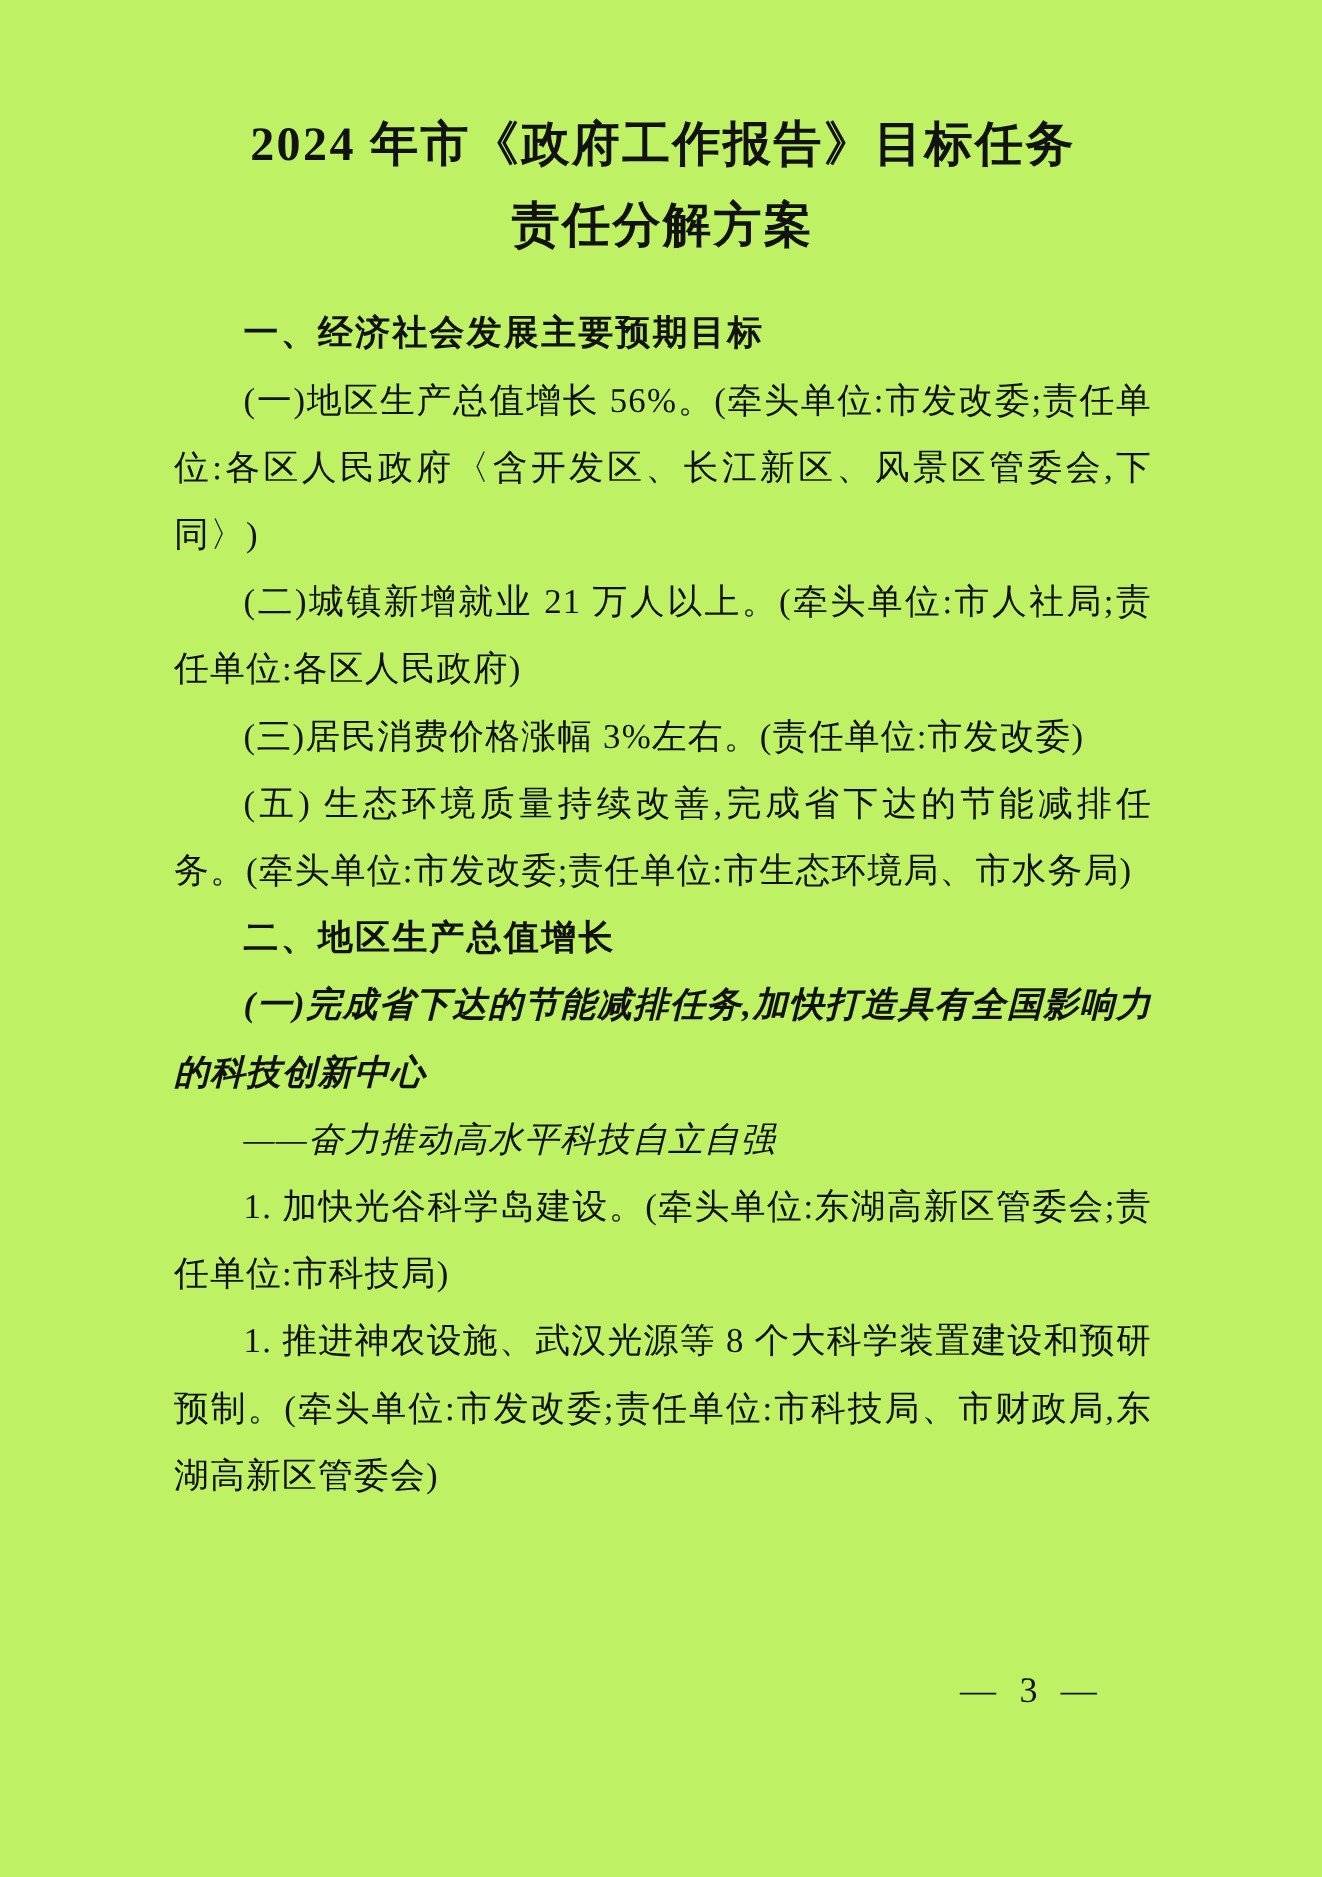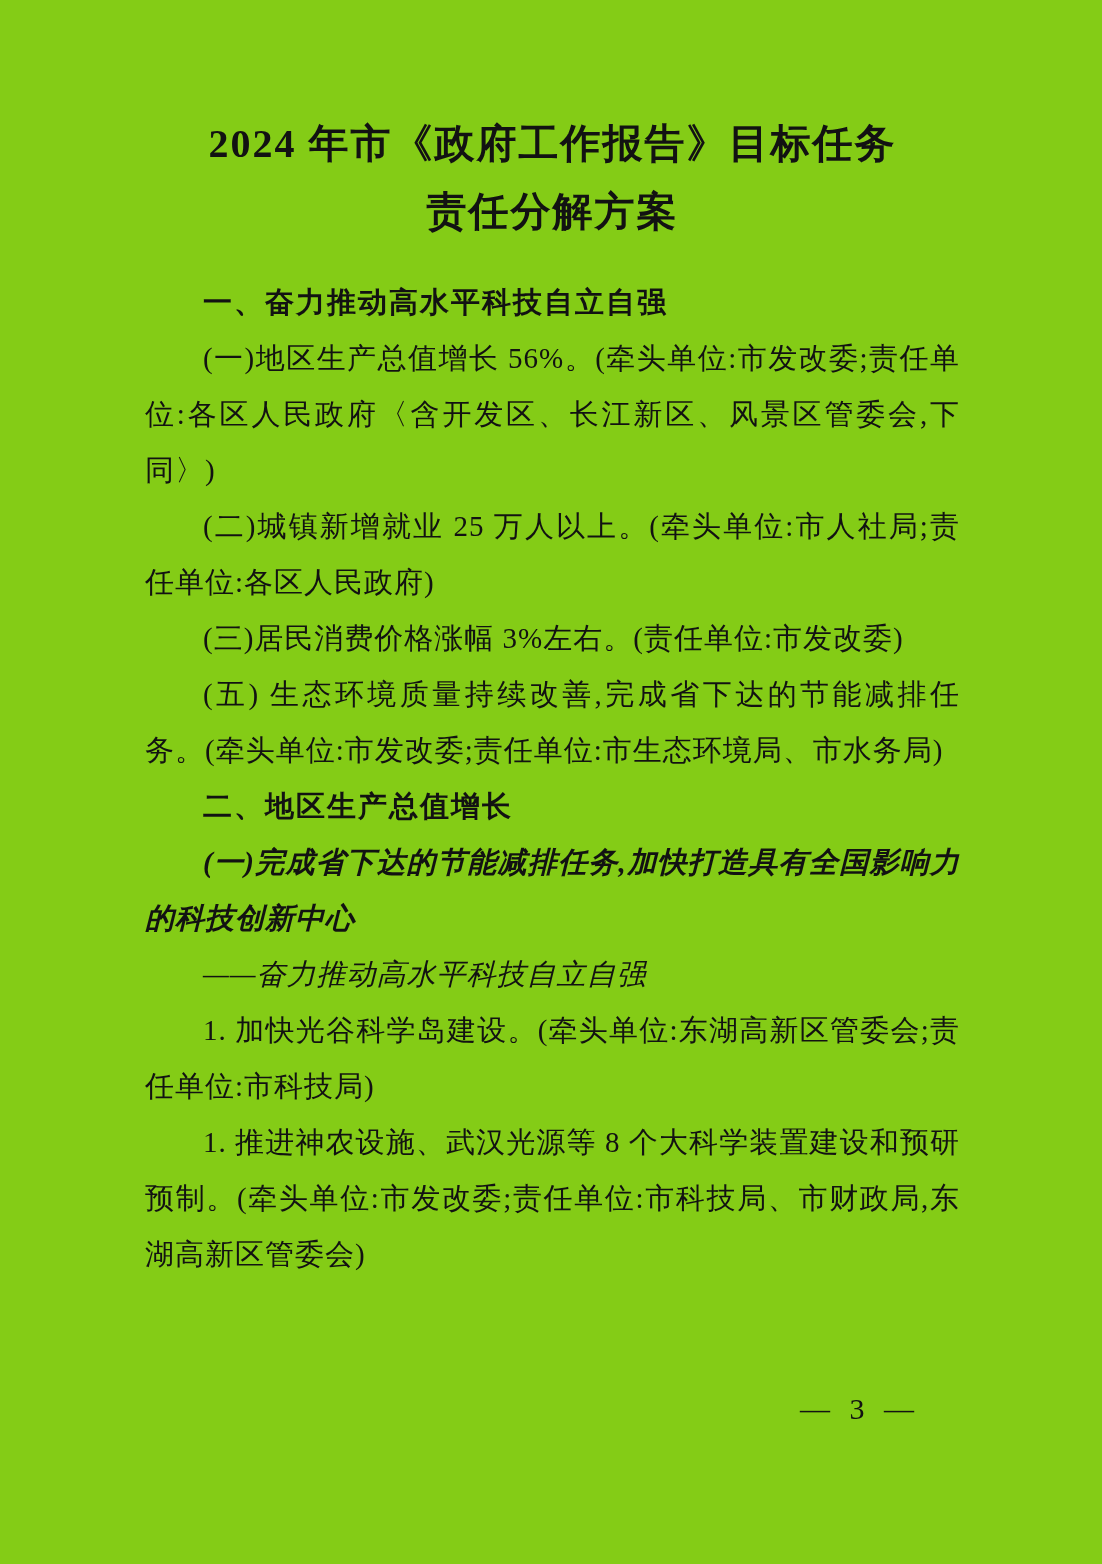--- a/index.html
+++ b/index.html
@@ -2,23 +2,23 @@
 <html><head>
 <meta charset="utf-8">
 <style>
   * { margin: 0; padding: 0; box-sizing: border-box; }
   html, body { background: #e8e8e8; }
   .page {
     position: relative;
     width: 1102px;
     height: 1564px;
     margin: 0 auto;
-    background: #84cc16;
+    background: #bef264;
     color: #121212;
-    padding: 110px 142px 0 145px;
+    padding: 86px 142px 0 145px;
     font-family: "Liberation Serif", "DejaVu Serif", serif;
     overflow: hidden;
   }
   .title-block {
     margin-bottom: 28px;
   }
   .title-line {
     text-align: center;
     font-size: 40px;
     font-weight: bold;
@@ -60,23 +60,23 @@
 <body>
 
 <div class="page">
 
   <div class="title-block">
     <div class="title-line">2024 年市《政府工作报告》目标任务</div>
     <div class="title-line">责任分解方案</div>
   </div>
 
   <div class="body-block">
-    <div class="line heading">一、奋力推动高水平科技自立自强</div>
+    <div class="line heading">一、经济社会发展主要预期目标</div>
     <div class="line">(一)地区生产总值增长 56%。(牵头单位:市发改委;责任单位:各区人民政府〈含开发区、长江新区、风景区管委会,下同〉)</div>
-    <div class="line">(二)城镇新增就业 25 万人以上。(牵头单位:市人社局;责任单位:各区人民政府)</div>
+    <div class="line">(二)城镇新增就业 21 万人以上。(牵头单位:市人社局;责任单位:各区人民政府)</div>
     <div class="line">(三)居民消费价格涨幅 3%左右。(责任单位:市发改委)</div>
     <div class="line">(五) 生态环境质量持续改善,完成省下达的节能减排任务。(牵头单位:市发改委;责任单位:市生态环境局、市水务局)</div>
     <div class="line heading">二、地区生产总值增长</div>
     <div class="line kai bold-kai">(一)完成省下达的节能减排任务,加快打造具有全国影响力的科技创新中心</div>
     <div class="line kai">——奋力推动高水平科技自立自强</div>
     <div class="line">1. 加快光谷科学岛建设。(牵头单位:东湖高新区管委会;责任单位:市科技局)</div>
     <div class="line">1. 推进神农设施、武汉光源等 8 个大科学装置建设和预研预制。(牵头单位:市发改委;责任单位:市科技局、市财政局,东湖高新区管委会)</div>
   </div>
 
   <div class="page-footer">— 3 —</div>

